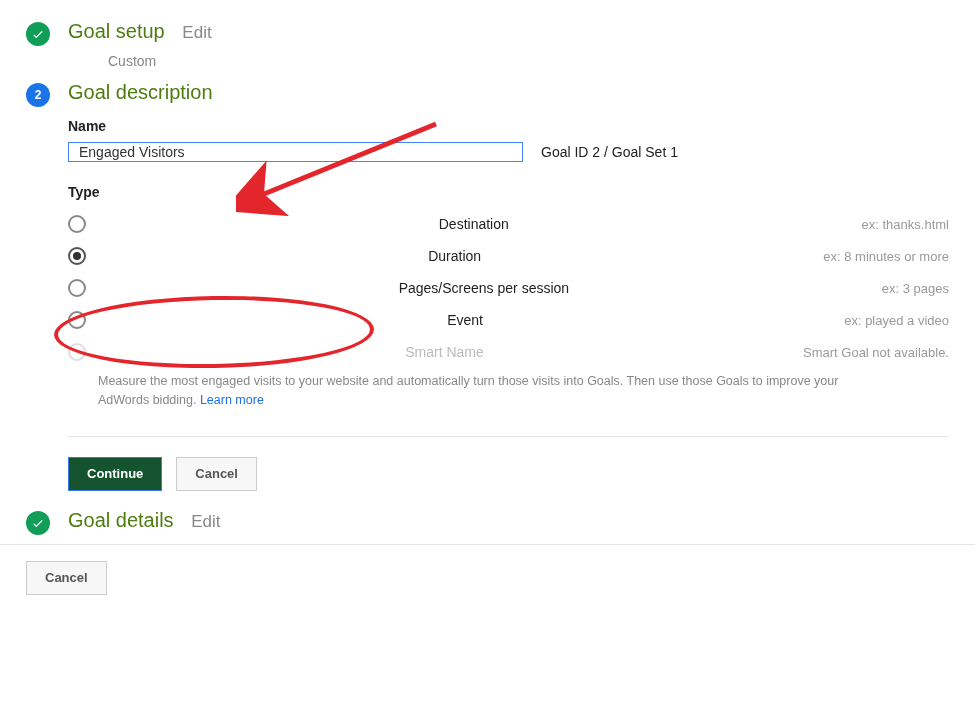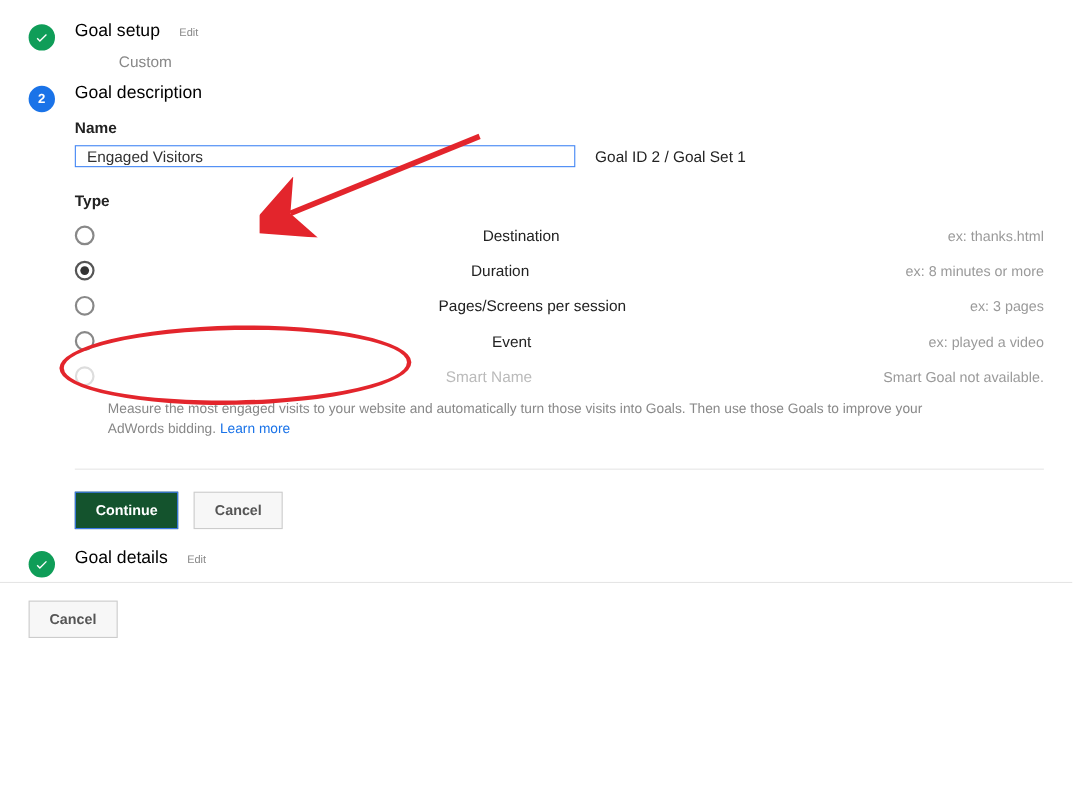--- a/index.html
+++ b/index.html
@@ -13,22 +13,22 @@
     }
     .step { position: relative; padding-left: 42px; margin-bottom: 12px; }
     .step-badge {
       position: absolute; left: 0; top: 2px;
       width: 24px; height: 24px; border-radius: 50%;
       display:flex; align-items:center; justify-content:center;
       color:#fff; font-size:12px; font-weight: bold;
     }
     .badge-green { background:#0f9d58; }
     .badge-blue  { background:#1a73e8; }
-    .step-title { font-size: 16px; color:#000000; }
-    .edit-link { font-size: 10px; color:#888; margin-left: 14px; cursor:pointer; }
+    .step-title { font-size: 20px; color:#4d7c0f; }
+    .edit-link { font-size: 17px; color:#888; margin-left: 14px; cursor:pointer; }
     .step-sub { font-size: 14px; color:#888; margin-top: 10px; margin-left: 40px; }
     .field-label { font-size: 14px; font-weight: bold; color:#222; margin-top: 14px; margin-bottom:8px;}
     .name-row { display:flex; align-items:center; gap:18px; }
     .name-input {
       width: 455px; height: 20px;
       border: 1px solid #4285f4;
       padding: 0 10px;
       font-size: 14px;
       color:#333;
       outline:none;

